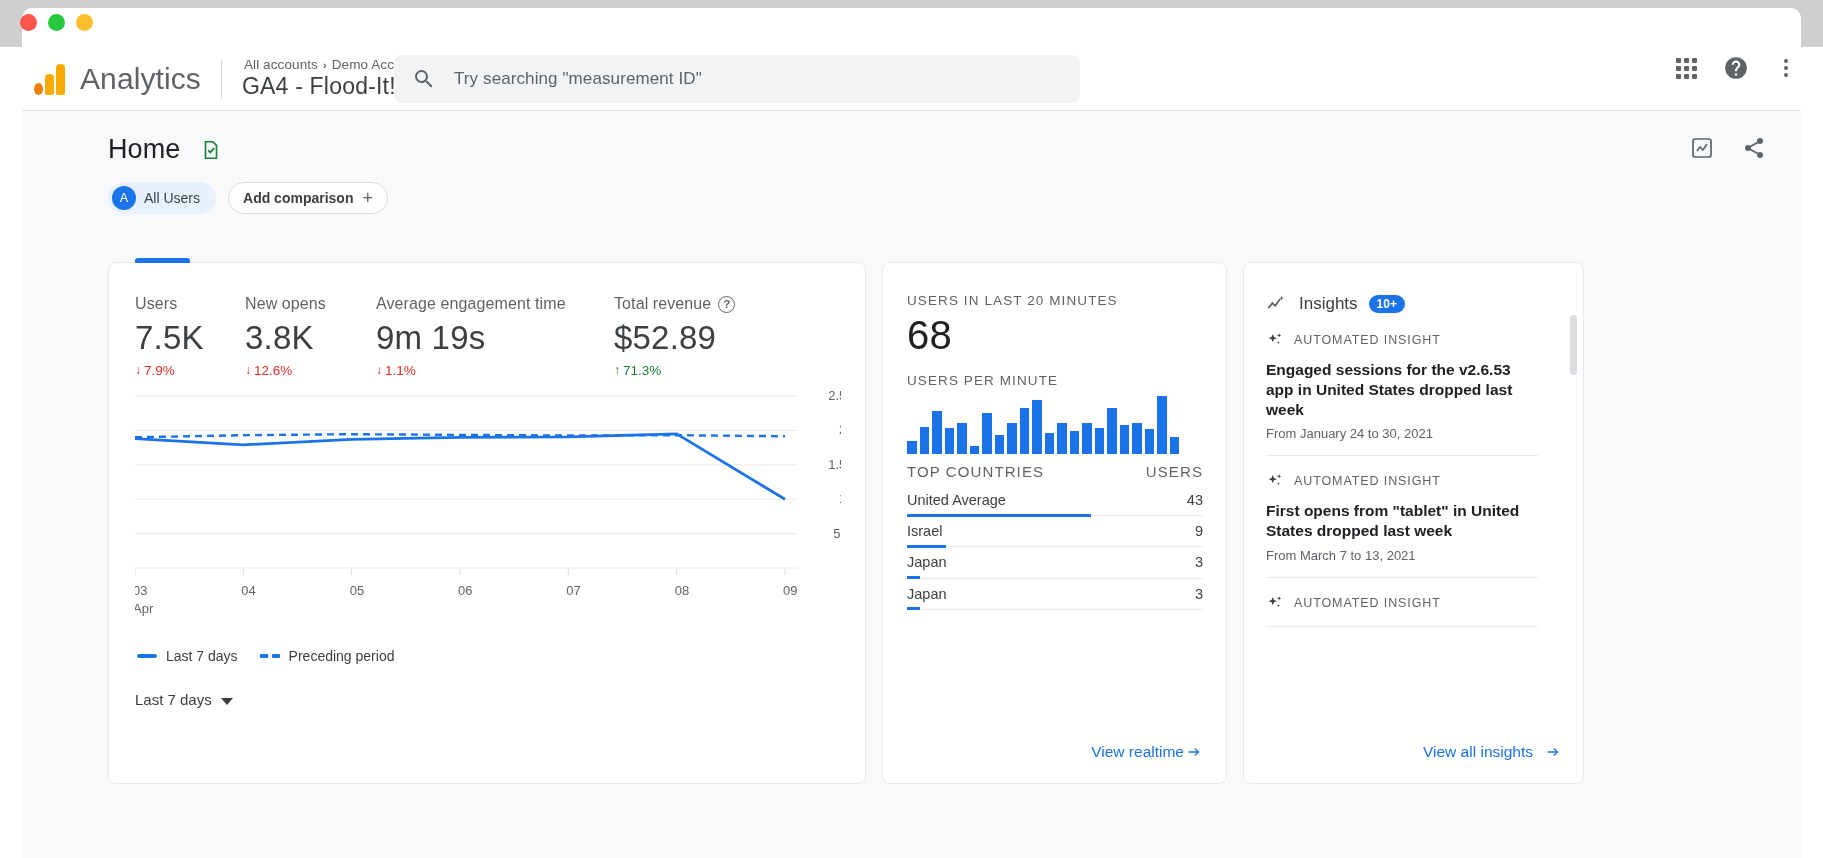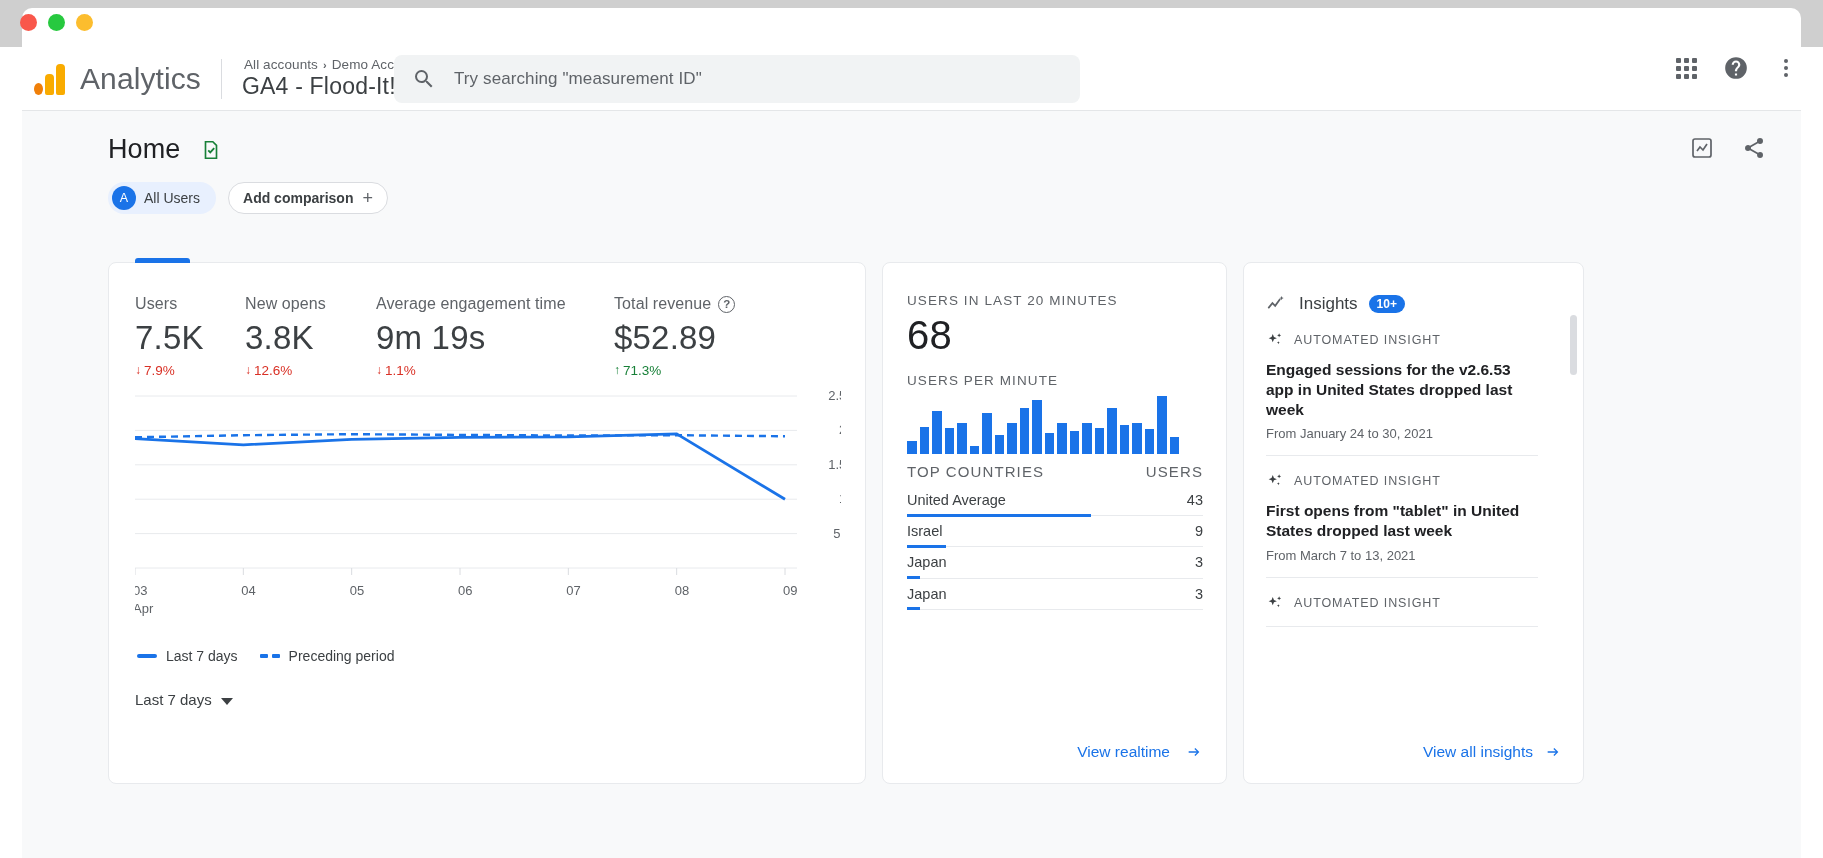--- a/index.html
+++ b/index.html
@@ -263,21 +263,21 @@
     border-bottom: 1px solid #e8eaed;
     display: flex; align-items: center; justify-content: space-between;
     font-size: 14.5px; color: #3c4043;
   }
   .rt-row .bar {
     position: absolute; left: 0; bottom: -1.5px;
     height: 3px; background: #1a73e8;
   }
   .rt-cta {
     position: absolute; right: 22px; bottom: 22px;
-    display: flex; align-items: center; gap: 14px;
+    display: flex; align-items: center; gap: 0;
     color: #1a73e8; font-size: 15.5px; cursor: pointer;
   }
 
   
   .ins-head {
     position: absolute; left: 22px; top: 30px;
     display: flex; align-items: center; gap: 11px;
   }
   .ins-title { font-size: 17px; color: #3c4043; }
   .ins-badge {

